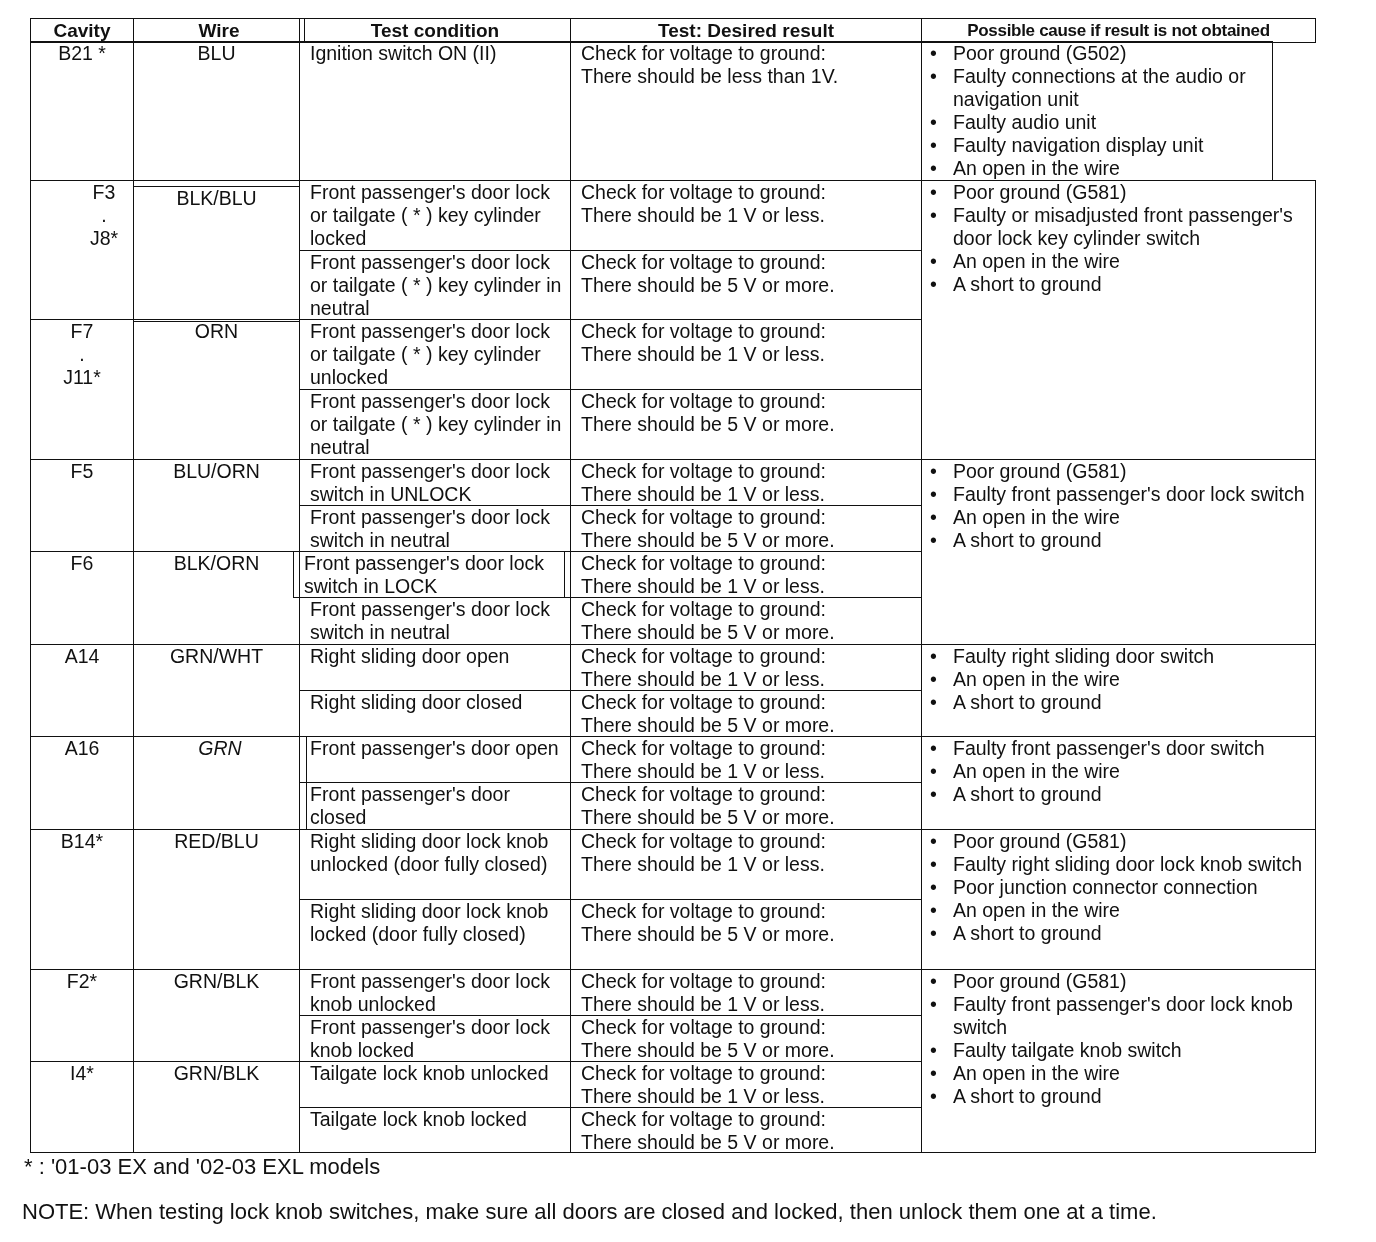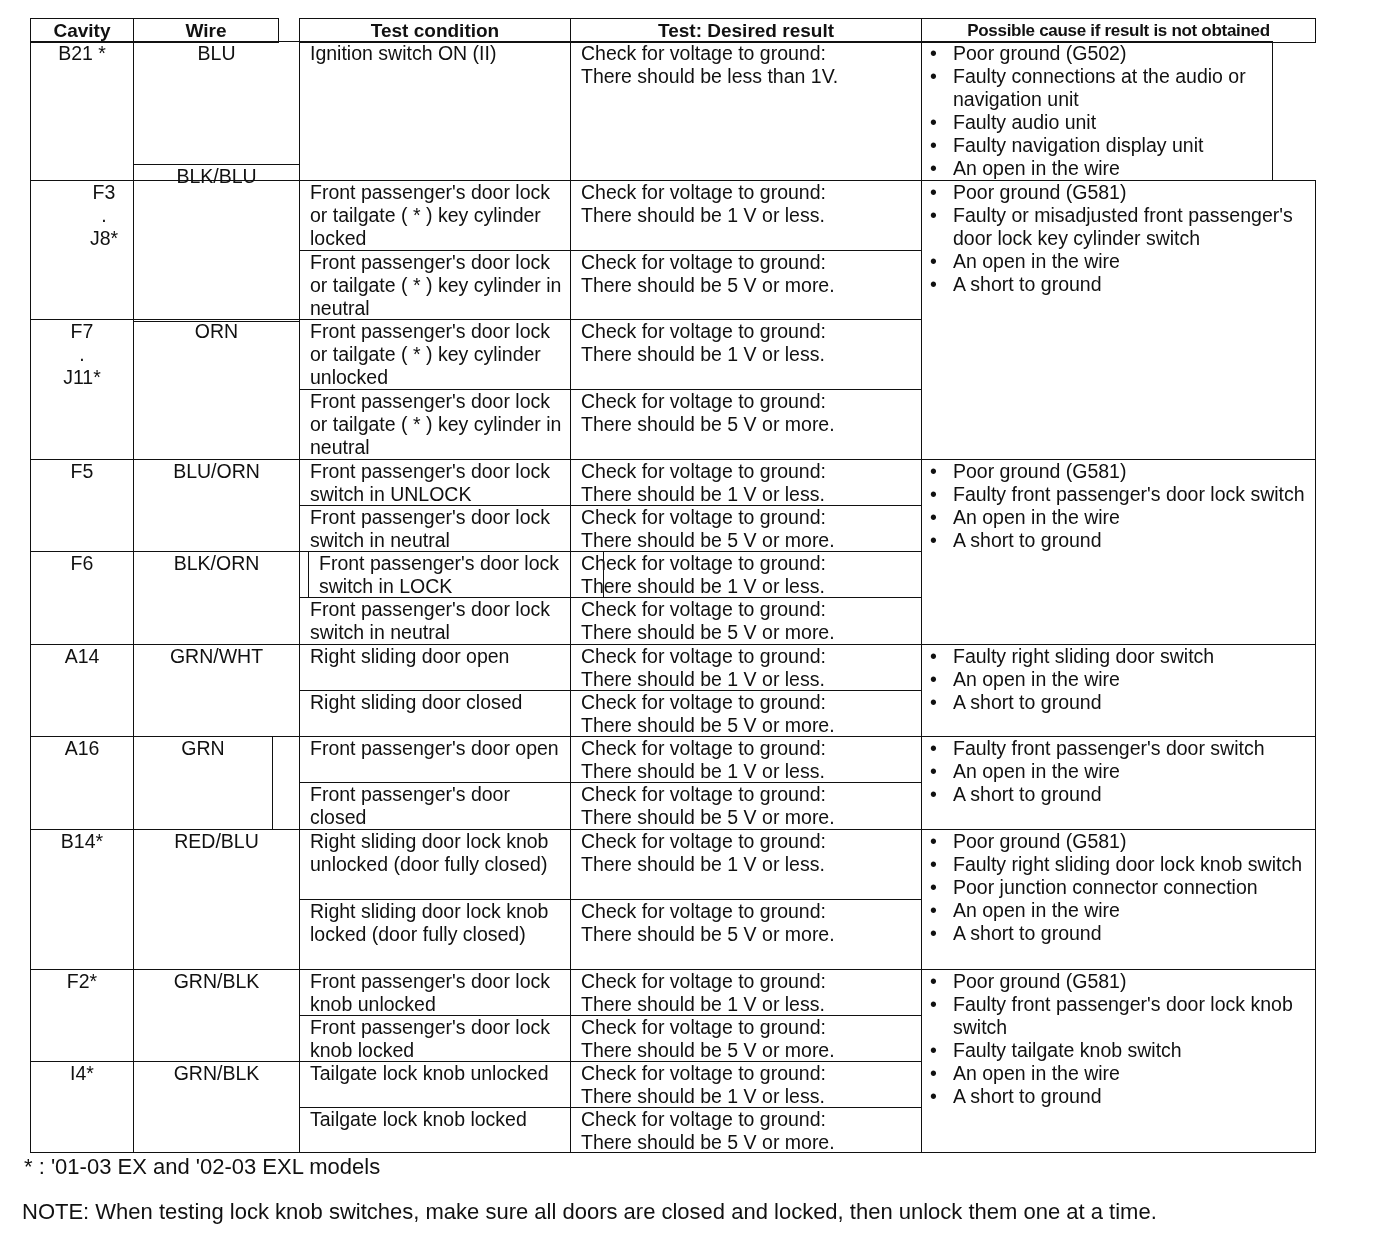--- a/index.html
+++ b/index.html
@@ -16,21 +16,21 @@
   ul.bul li { position:relative; padding-left:23px; }
   ul.bul li::before { content:"\2022"; position:absolute; left:0; top:0; }
   .foot { position:absolute; font-size:22px; line-height:22px; }
 </style>
 </head>
 <body>
 
 <div class="tbl">
 
   <div class="cell hdr" style="left:0;top:0;width:104px;height:25px;">Cavity</div>
-  <div class="cell hdr" style="left:103px;top:0;width:146px;height:25px;">Wire</div>
+  <div class="cell hdr" style="left:103px;top:0;width:172px;height:25px;">Wire</div>
   <div class="cell hdr" style="left:269px;top:0;width:272px;height:25px;">Test condition</div>
   <div class="cell hdr" style="left:540px;top:0;width:352px;height:25px;">Test: Desired result</div>
   <div class="cell hdr small" style="left:891px;top:0;width:395px;height:25px;">Possible cause if result is not obtained</div>
 <div class="cell center" style="left: 0px; width: 104px; top: 23px; height: 140px;">
       <div>B21 *</div>
     </div>
     <div class="cell center" style="left: 103px; width: 167px; top: 23px; height: 140px;">
       <div>BLU</div>
     </div>
     <div class="cell pad" style="left: 269px; width: 272px; top: 23px; height: 140px;">
@@ -47,21 +47,21 @@
         <li>Faulty audio unit</li>
         <li>Faulty navigation display unit</li>
         <li>An open in the wire</li>
       </ul>
     </div>
     <div class="cell center" style="left: 0px; width: 104px; top: 162px; height: 140px; padding-left: 44px;">
       <div>F3</div>
       <div>.</div>
       <div>J8*</div>
     </div>
-    <div class="cell center" style="left: 103px; width: 167px; top: 146px; height: 158px;">
+    <div class="cell center" style="left: 103px; width: 167px; top: 168px; height: 136px;">
       <div>BLK/BLU</div>
     </div>
     <div class="cell pad" style="left: 269px; width: 272px; top: 162px; height: 71px;">
       <div>Front passenger's door lock or tailgate ( * ) key cylinder locked</div>
     </div>
     <div class="cell pad" style="left: 540px; width: 352px; top: 162px; height: 71px;">
       <div>Check for voltage to ground:</div>
       <div>There should be 1 V or less.</div>
     </div>
     <div class="cell pad" style="left: 269px; width: 272px; top: 232px; height: 70px;">
@@ -112,21 +112,21 @@
     <div class="cell pad" style="left: 540px; width: 352px; top: 487px; height: 47px;">
       <div>Check for voltage to ground:</div>
       <div>There should be 5 V or more.</div>
     </div>
     <div class="cell center" style="left: 0px; width: 104px; top: 533px; height: 94px;">
       <div>F6</div>
     </div>
     <div class="cell center" style="left: 103px; width: 167px; top: 533px; height: 94px;">
       <div>BLK/ORN</div>
     </div>
-    <div class="cell pad" style="left: 278px; width: 296px; top: 533px; height: 47px;">
+    <div class="cell pad" style="left: 263px; width: 272px; top: 533px; height: 47px;">
       <div>Front passenger's door lock switch in LOCK</div>
     </div>
     <div class="cell pad" style="left: 540px; width: 352px; top: 533px; height: 47px;">
       <div>Check for voltage to ground:</div>
       <div>There should be 1 V or less.</div>
     </div>
     <div class="cell pad" style="left: 269px; width: 272px; top: 579px; height: 48px;">
       <div>Front passenger's door lock switch in neutral</div>
     </div>
     <div class="cell pad" style="left: 540px; width: 352px; top: 579px; height: 48px;">
@@ -156,21 +156,21 @@
     <div class="cell " style="left: 891px; width: 395px; top: 626px; height: 93px;">
       <ul class="bul">
         <li>Faulty right sliding door switch</li>
         <li>An open in the wire</li>
         <li>A short to ground</li>
       </ul>
     </div>
     <div class="cell center" style="left: 0px; width: 104px; top: 718px; height: 94px;">
       <div>A16</div>
     </div>
-    <div class="cell center" style="left: 103px; width: 140px; top: 718px; height: 94px;">
+    <div class="cell center" style="left: 103px; width: 174px; top: 718px; height: 94px; font-style: italic;">
       <div>GRN</div>
     </div>
     <div class="cell pad" style="left: 269px; width: 272px; top: 718px; height: 47px;">
       <div>Front passenger's door open</div>
     </div>
     <div class="cell pad" style="left: 540px; width: 352px; top: 718px; height: 47px;">
       <div>Check for voltage to ground:</div>
       <div>There should be 1 V or less.</div>
     </div>
     <div class="cell pad" style="left: 269px; width: 272px; top: 764px; height: 48px;">

